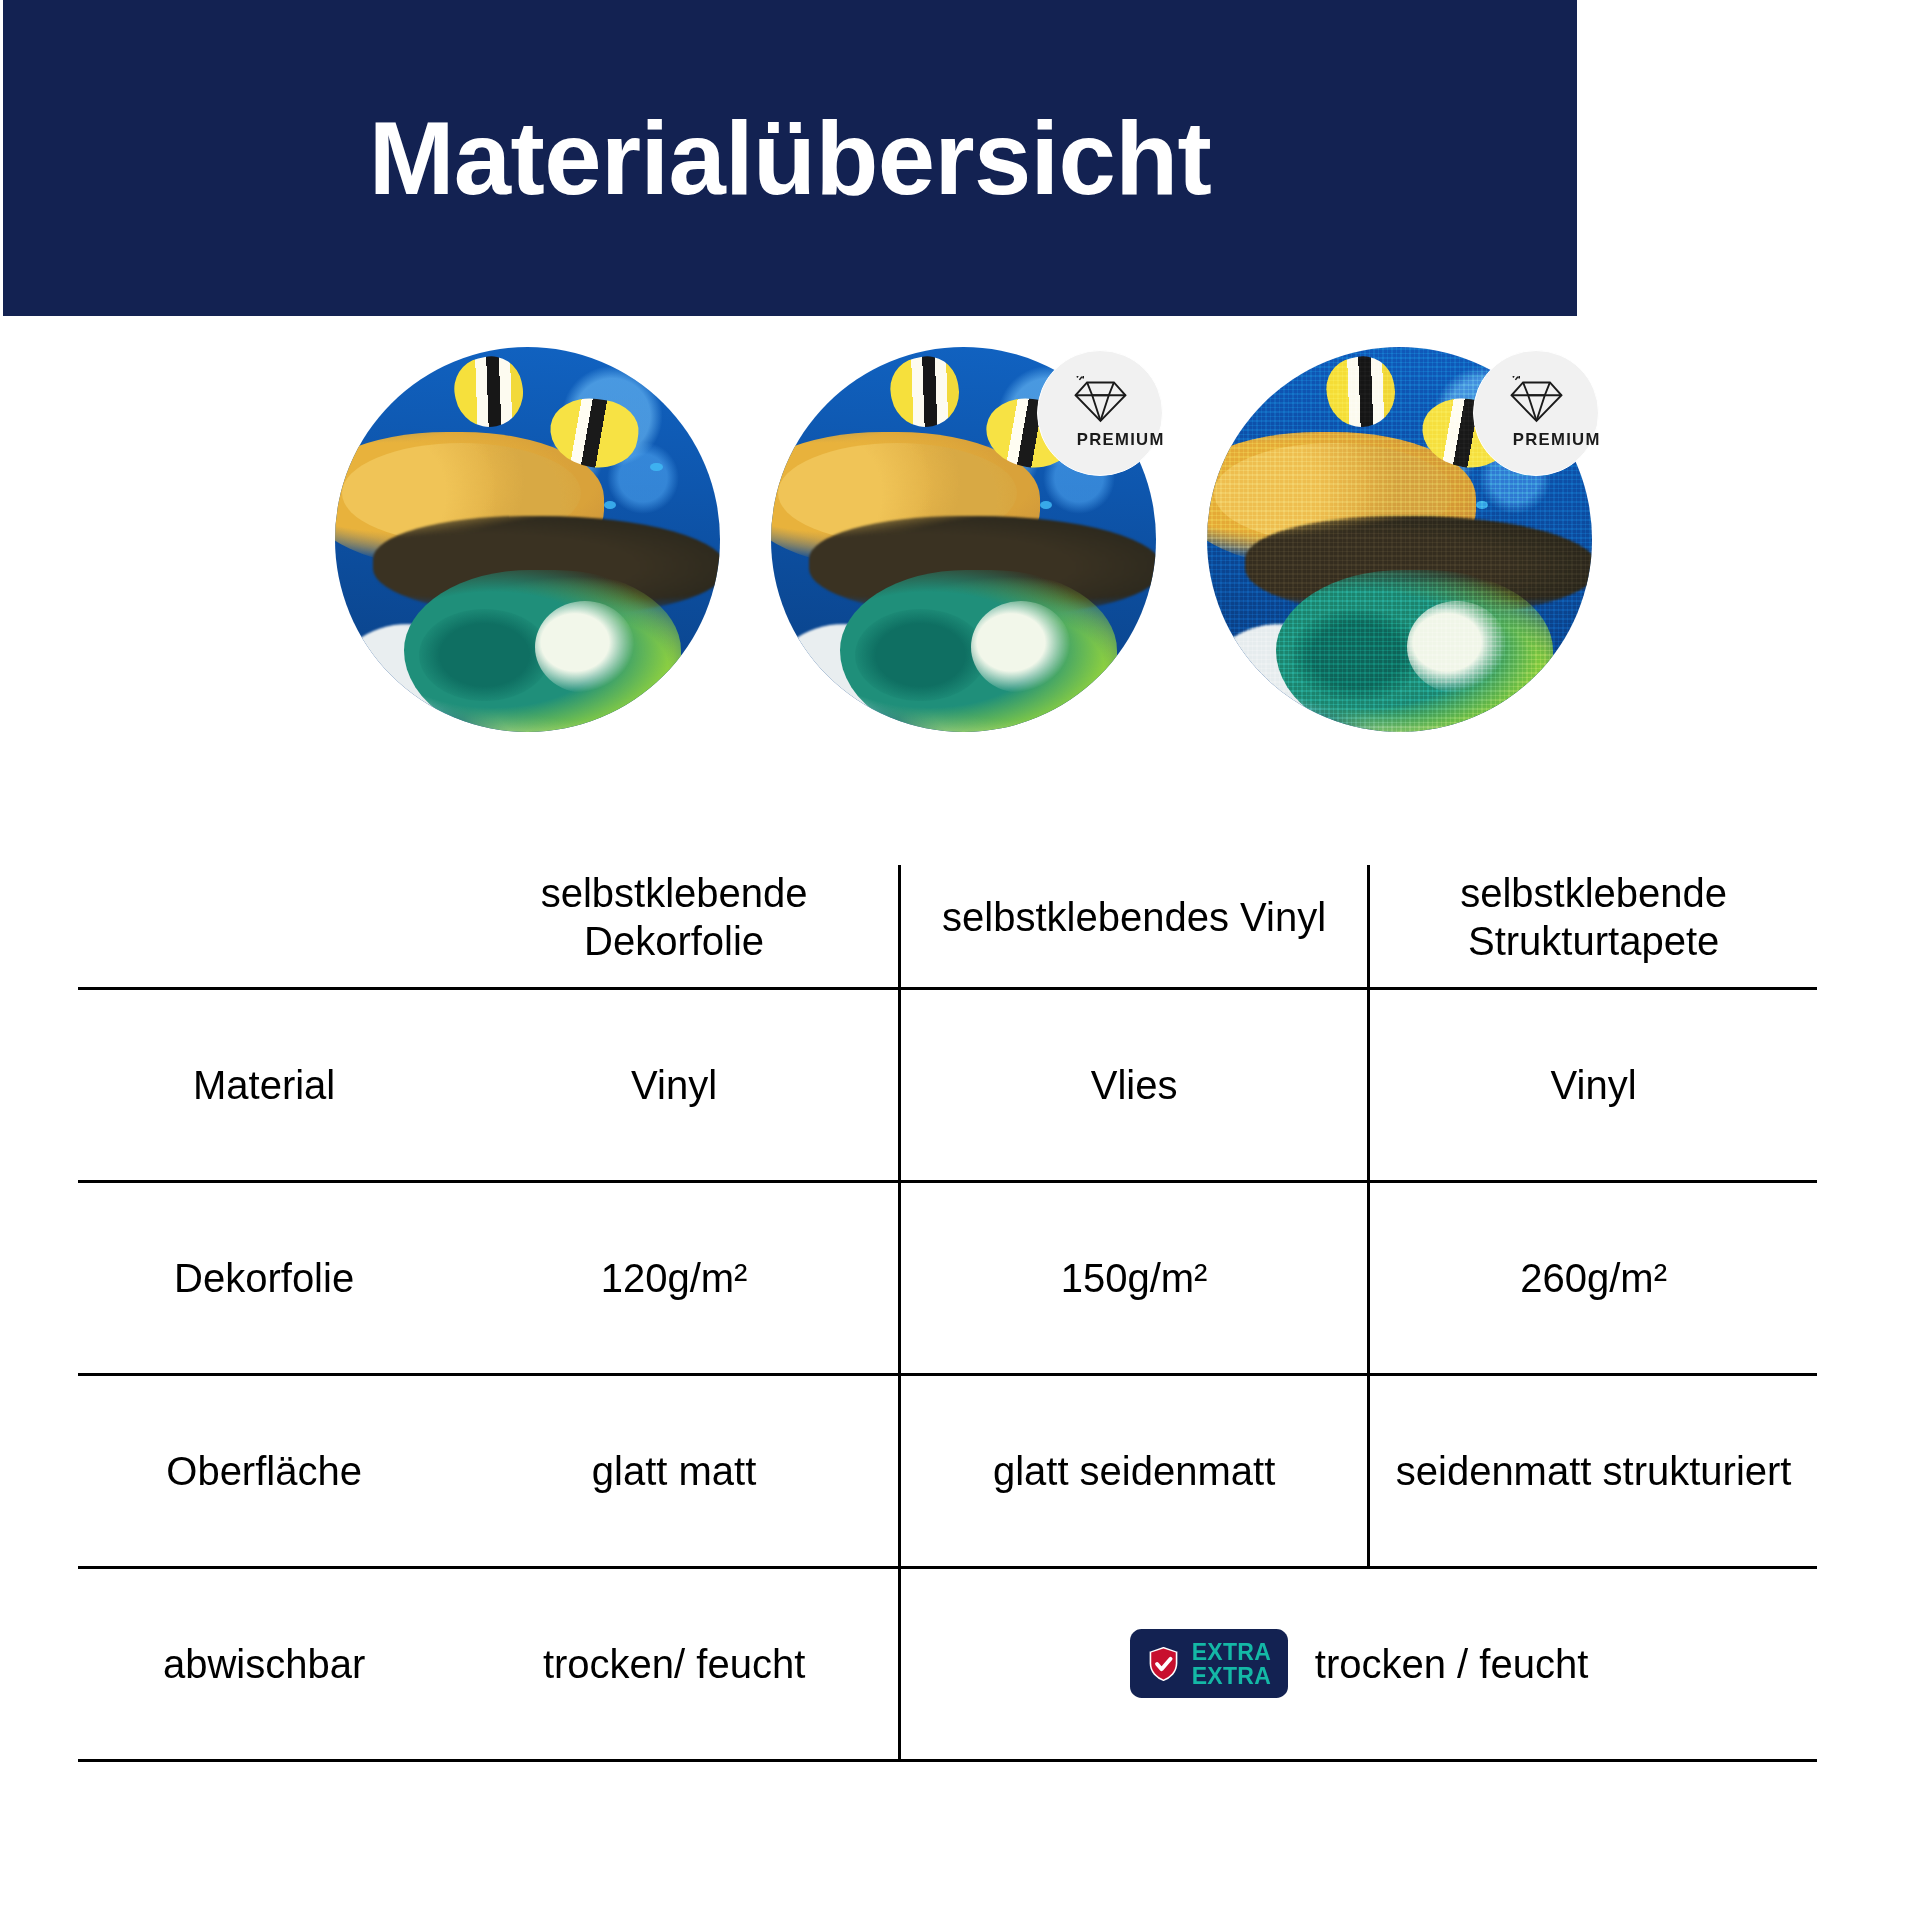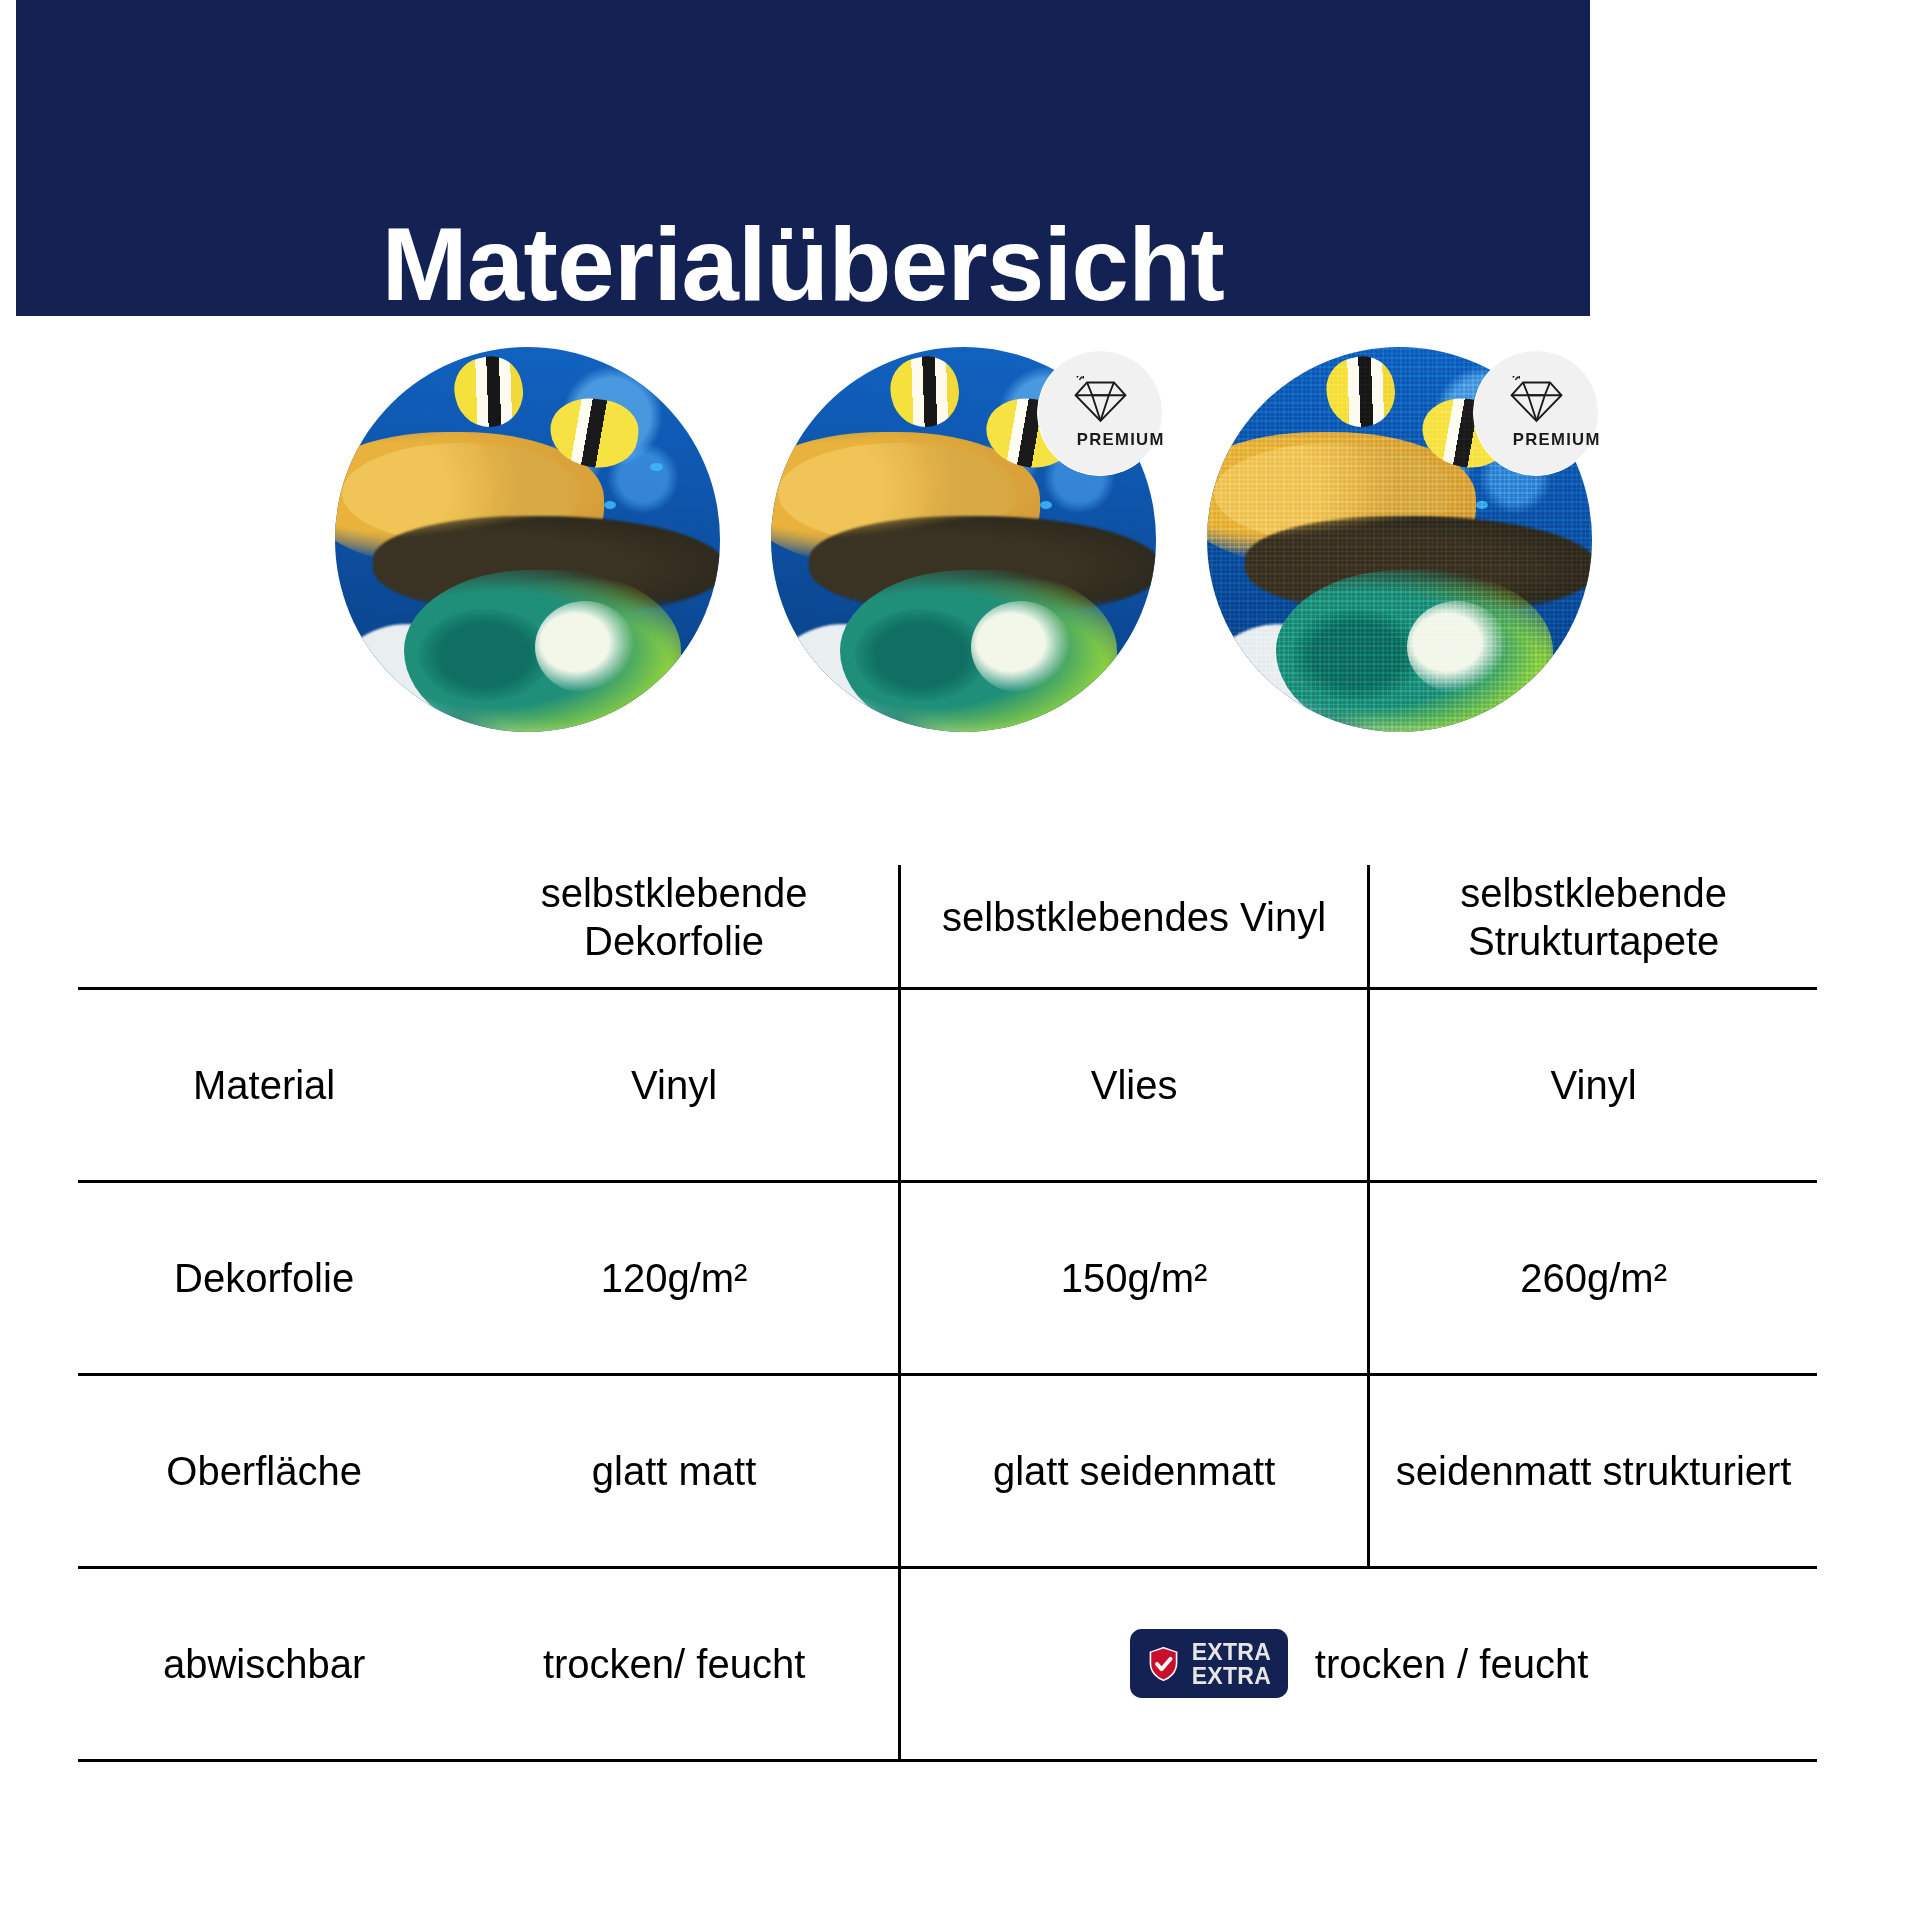--- a/index.html
+++ b/index.html
@@ -12,25 +12,25 @@
   .page {
     position: relative;
     width: 1926px; height: 1926px;
     background: #ffffff;
     overflow: hidden;
   }
 
   
   .header {
     position: absolute;
-    left: 16px; top: 0;
+    left: 3px; top: 0;
     width: 1574px; height: 316px;
     background: #132252;
     display: flex;
-    align-items: flex-end;
+    align-items: center;
     justify-content: center;
   }
   .header-title {
     color: #ffffff;
     font-size: 103px;
     font-weight: bold;
     letter-spacing: -0.6px;
     line-height: 1;
     white-space: nowrap;
   }
@@ -237,21 +237,21 @@
     justify-content: center;
     gap: 27px;
   }
   .robust-badge {
     display: inline-flex;
     align-items: center;
     gap: 10.3px;
     background: #132252;
     border-radius: 11.6px;
     padding: 10.3px 16.7px;
-    color: #e5e5e5;
+    color: #14b8a6;
   }
   .robust-badge .shield { display: block; }
   .robust-text {
     font-size: 23px;
     font-weight: bold;
     line-height: 1.05;
     text-align: left;
     letter-spacing: 0.3px;
   }
 </style>

